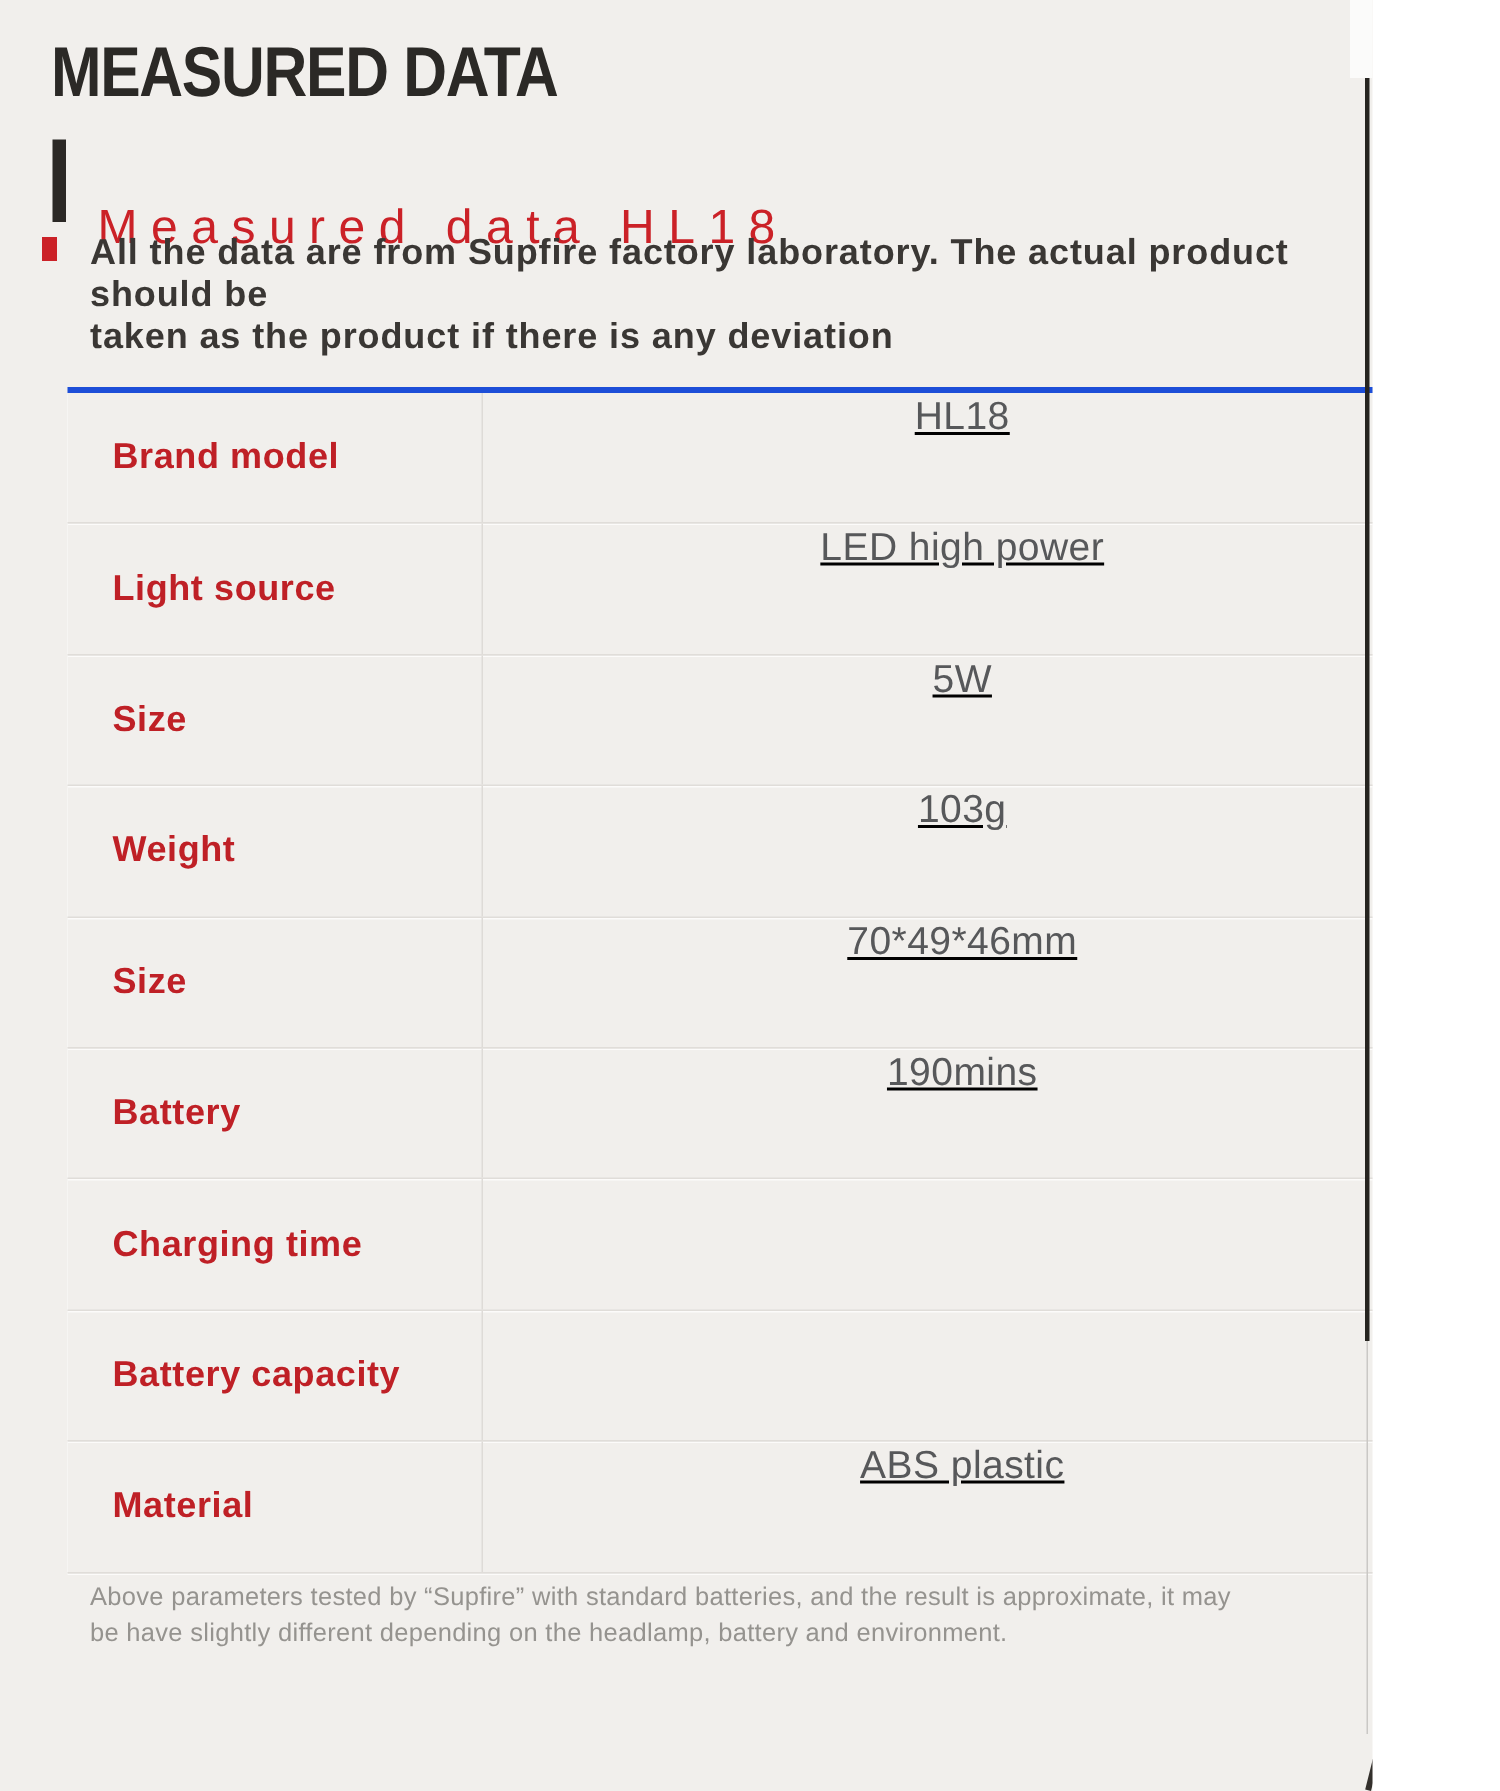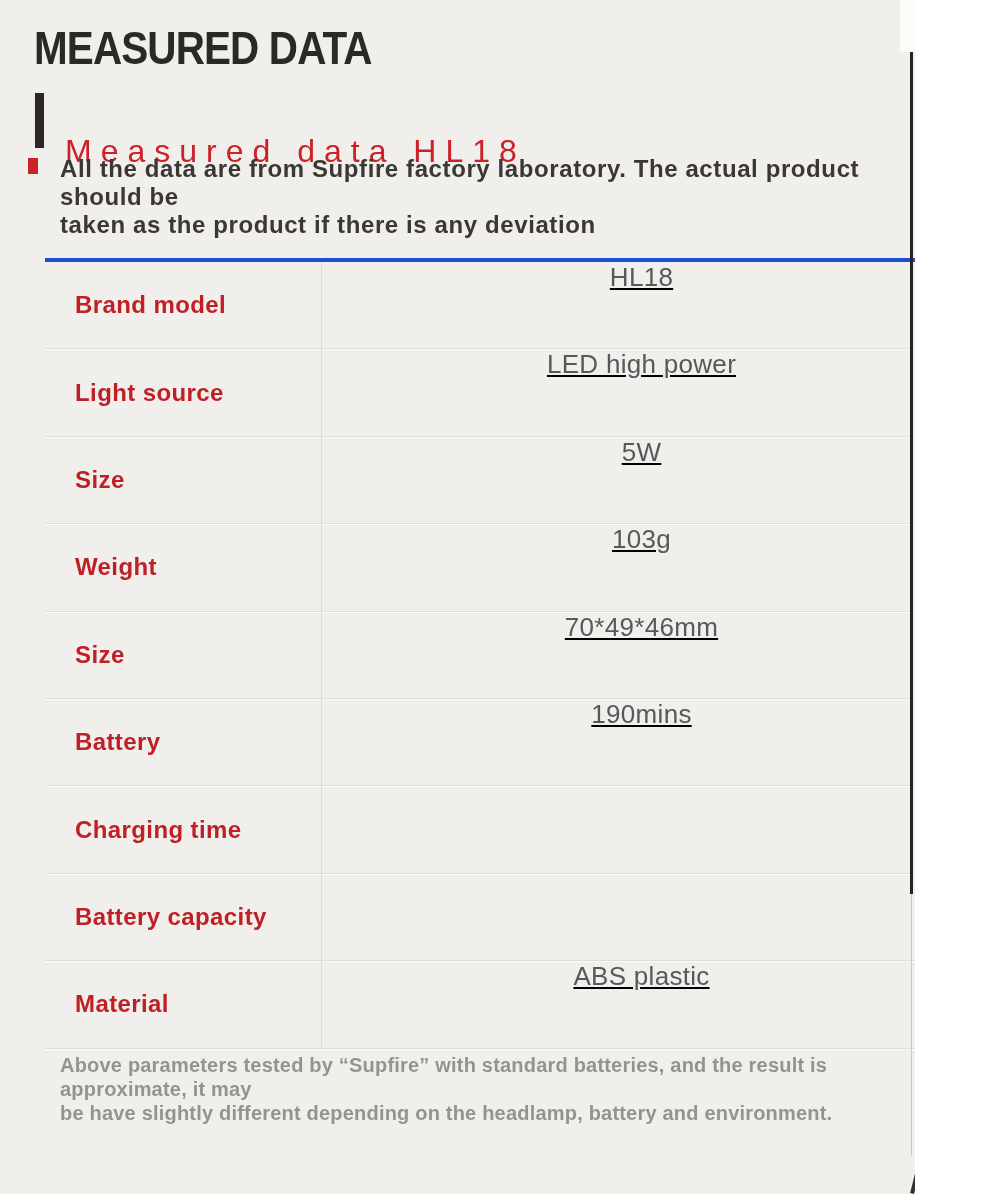--- a/index.html
+++ b/index.html
@@ -73,21 +73,21 @@
     padding-right:47px;box-sizing:border-box;text-decoration:underline;
   }
   .cell-value span{
     font-size:26px;font-weight:400;color:var(--value-gray,#57585a);
     letter-spacing:.3px;
   }
 
   
   .footnote{
     position:absolute;left:60px;top:1053px;width:890px;
-    font-size:20px;font-weight:700;color:var(--foot-gray,#95938f);
+    font-size:17px;font-weight:400;color:var(--foot-gray,#95938f);
     letter-spacing:.2px;line-height:24px;
   }
 
   
   .edge-white{
     position:absolute;right:0;top:0;width:15px;height:52px;
     background:#fbfbfa;
   }
   .edge-line{
     position:absolute;right:2px;top:52px;width:3px;height:842px;

